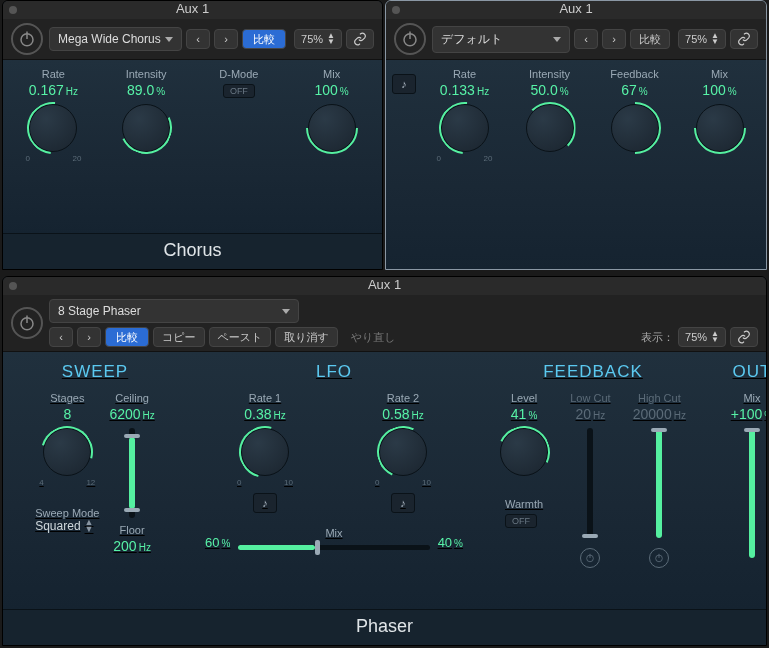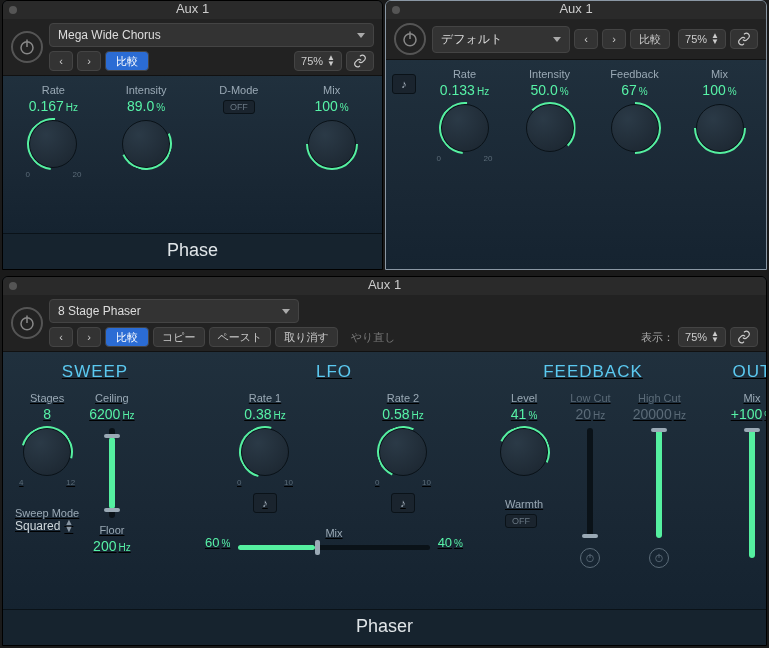--- a/index.html
+++ b/index.html
@@ -196,21 +196,21 @@
     <span class="dot"></span>
     <span>Aux 1</span>
   </div>
   <div class="toolbar">
     <div class="power-btn">
       <svg viewBox="0 0 24 24" fill="none" stroke="currentColor" stroke-width="2">
           <circle cx="12" cy="13" r="8"></circle>
           <line x1="12" y1="2" x2="12" y2="12"></line>
         </svg>
     </div>
-    <div style="flex:1; display:flex; flex-direction:column; gap:4px;">
+    <div style="flex:1; display:flex; flex-direction:row; gap:4px;">
       <div class="preset-select">
         <span>Mega Wide Chorus</span>
         <span class="chev"></span>
       </div>
       <div style="display:flex; gap:4px; align-items:center;">
         <div class="nav-btn">‹</div>
         <div class="nav-btn">›</div>
         <div class="small-btn compare-btn">比較</div>
         <div style="flex:1"></div>
         <div class="zoom-box">
@@ -246,21 +246,21 @@
         <div class="param-label">D-Mode</div>
         <div class="off-box">OFF</div>
       </div>
       <div class="knob-group">
         <div class="param-label">Mix</div>
         <div class="param-value"><span>100</span><span class="unit">%</span></div>
         <div class="knob" style="--rot:135deg"></div>
       </div>
     </div>
   </div>
-  <div class="footer">Phase</div>
+  <div class="footer">Chorus</div>
 </div>
 
 <div class="plugin-window" style="left:385px; top:0; width:382px; height:270px; border:1px solid #8a97a4;">
   <div class="titlebar">
     <span class="dot"></span>
     <span>Aux 1</span>
   </div>
   <div class="toolbar">
     <div class="power-btn">
       <svg viewBox="0 0 24 24" fill="none" stroke="currentColor" stroke-width="2">
@@ -363,21 +363,21 @@
         </div>
       </div>
     </div>
   </div>
 
   <div class="phaser-body" style="flex:1">
     <div class="phaser-sections" style="height:100%;">
 
       <div style="flex:0 0 160px;">
         <div class="section-title">SWEEP</div>
-        <div style="display:flex; gap:10px; margin-top:10px; ">
+        <div style="display:flex; gap:10px; margin-top:10px; justify-content:center;">
           <div class="phaser-col">
             <div class="param-label">Stages</div>
             <div class="param-value"><span>8</span></div>
             <div class="knob" style="--rot:-30deg"></div>
             <div class="knob-scale">
                 <span>4</span>
                 <span>12</span>
               </div>
             <div style="margin-top:20px;">
               <div class="param-label">Sweep Mode</div>

